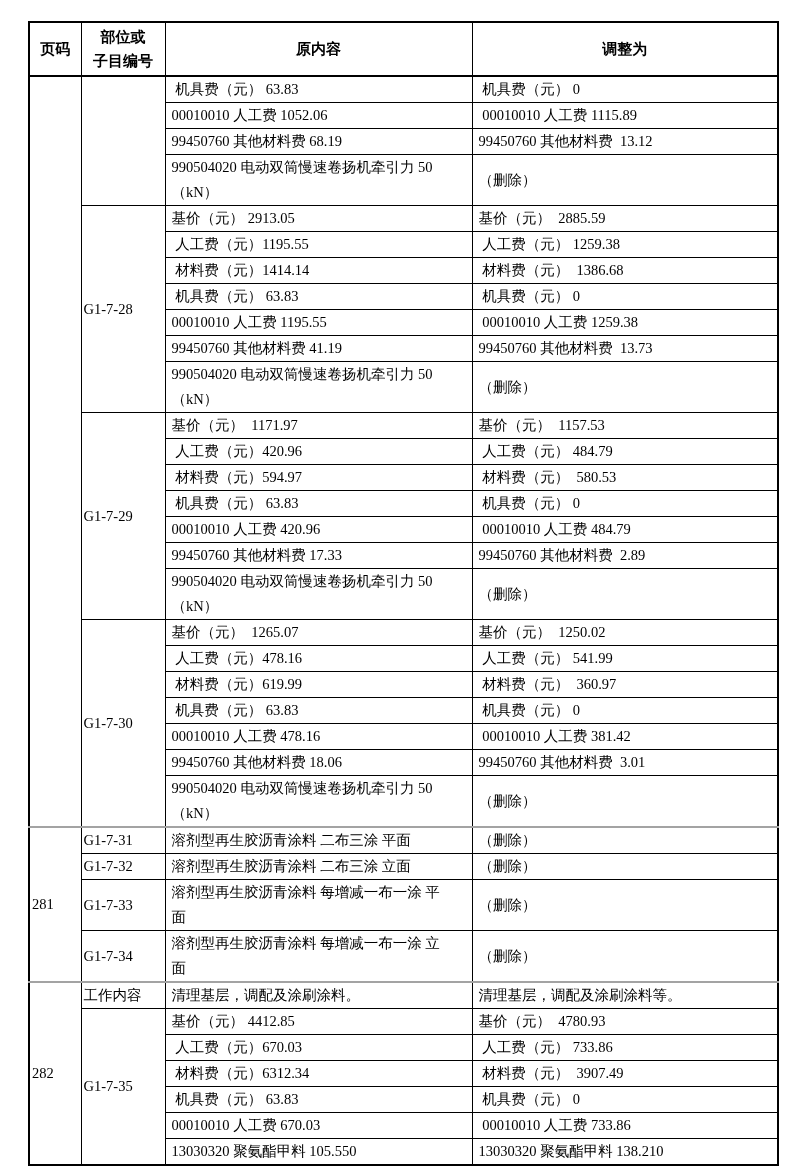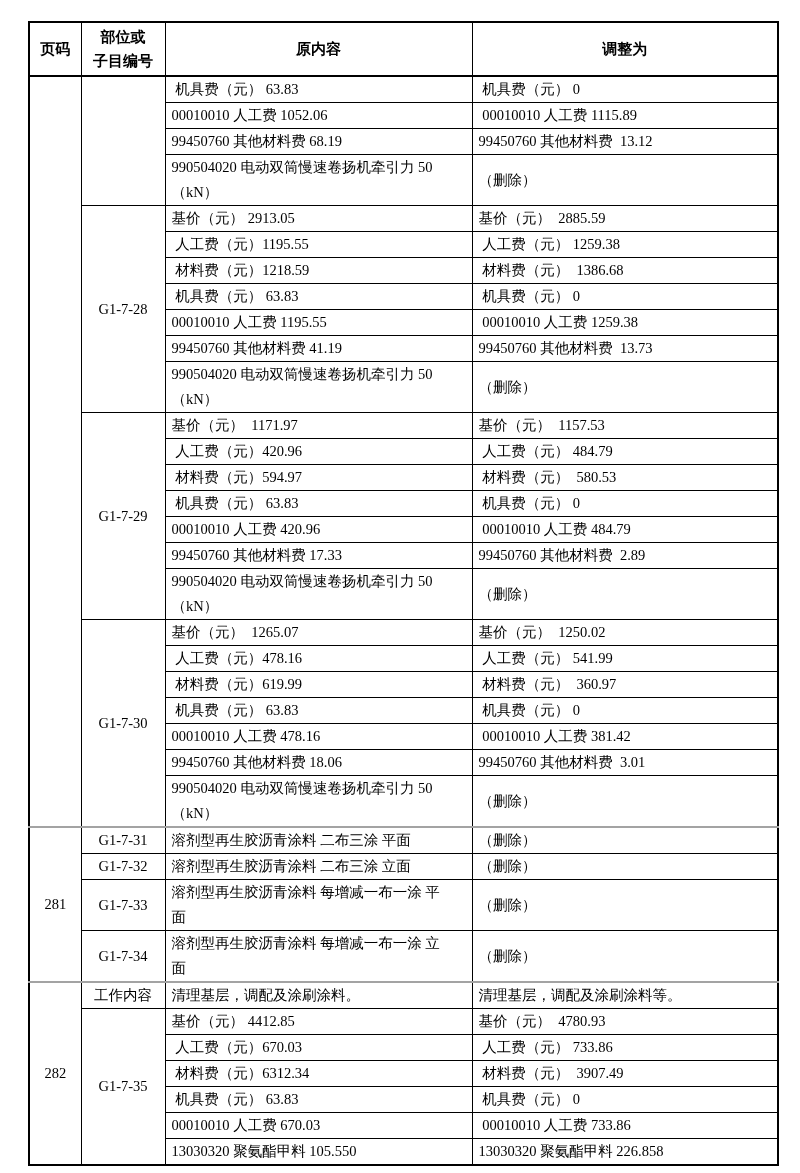--- a/index.html
+++ b/index.html
@@ -43,21 +43,21 @@
     height: 50px;
     border-bottom: 2px solid #000000;
   }
   td {
     font-size: 14.5px;
     line-height: 25px;
     padding: 0 6px;
     text-align: left;
   }
   td.c-page, td.c-code {
-    text-align: center;
+    text-align: left;
     padding: 0 2px;
   }
   tr.section-start td {
     border-top: 2px solid #a3a3a3;
   }
 </style>
 </head>
 <body>
 
 <div class="doc-page">
@@ -101,21 +101,21 @@
       <tr>
         <td class="c-code" rowspan="7">G1-7-28</td>
         <td class="c-orig">基价（元） 2913.05</td>
         <td class="c-adj">基价（元）  2885.59</td>
       </tr>
       <tr>
         <td class="c-orig"> 人工费（元）1195.55</td>
         <td class="c-adj"> 人工费（元） 1259.38</td>
       </tr>
       <tr>
-        <td class="c-orig"> 材料费（元）1218.59</td>
+        <td class="c-orig"> 材料费（元）1414.14</td>
         <td class="c-adj"> 材料费（元）  1386.68</td>
       </tr>
       <tr>
         <td class="c-orig"> 机具费（元） 63.83</td>
         <td class="c-adj"> 机具费（元） 0</td>
       </tr>
       <tr>
         <td class="c-orig">00010010 人工费 1195.55</td>
         <td class="c-adj"> 00010010 人工费 1259.38</td>
       </tr>
@@ -237,17 +237,17 @@
       <tr>
         <td class="c-orig"> 机具费（元） 63.83</td>
         <td class="c-adj"> 机具费（元） 0</td>
       </tr>
       <tr>
         <td class="c-orig">00010010 人工费 670.03</td>
         <td class="c-adj"> 00010010 人工费 733.86</td>
       </tr>
       <tr>
         <td class="c-orig">13030320 聚氨酯甲料 105.550</td>
-        <td class="c-adj">13030320 聚氨酯甲料 226.858</td>
+        <td class="c-adj">13030320 聚氨酯甲料 138.210</td>
       </tr>
     </tbody>
   </table>
 </div>
 
 </body></html>

